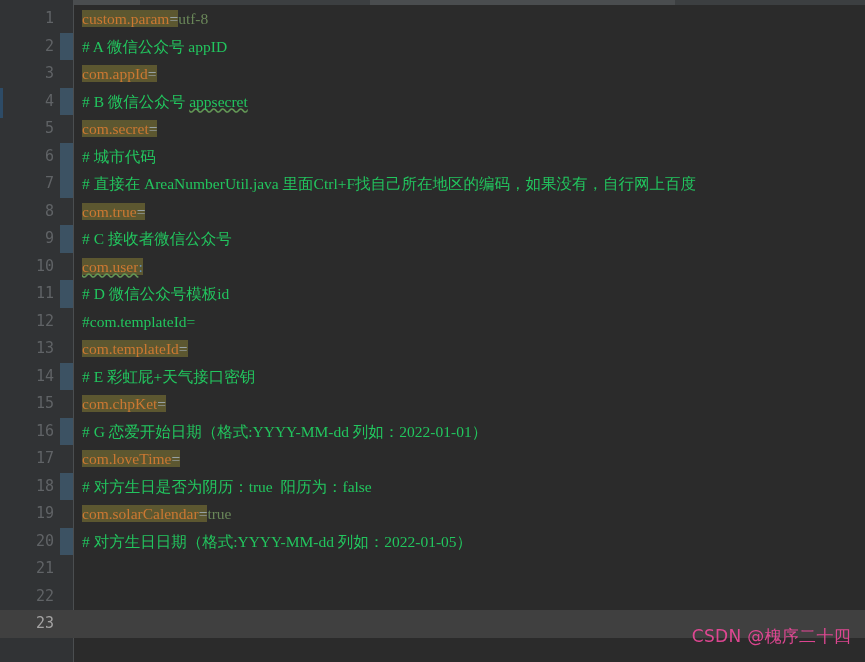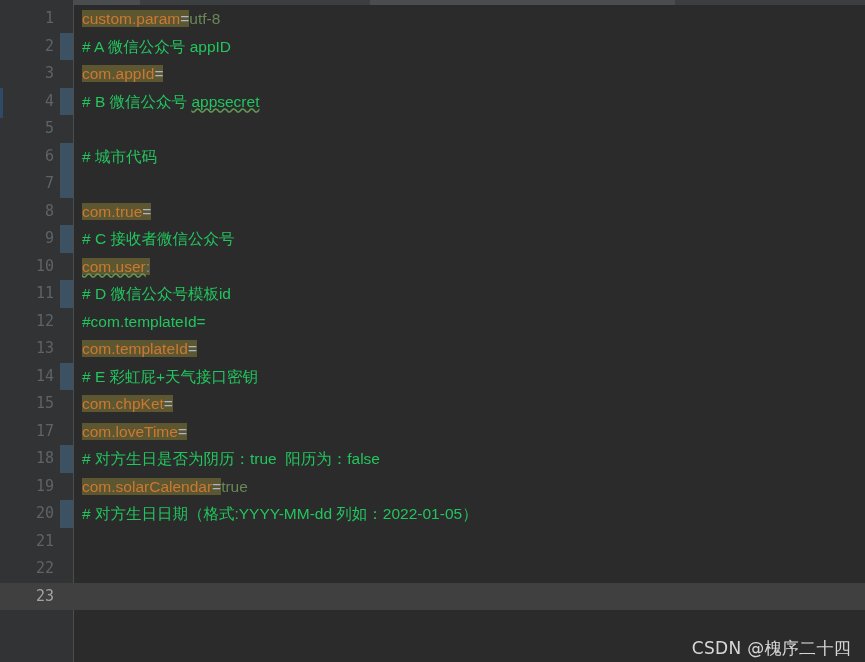--- a/index.html
+++ b/index.html
@@ -41,40 +41,40 @@
     font-family:"DejaVu Sans Mono","Liberation Mono",monospace;
   }
   .vcs{
     position:absolute;left:60px;top:0;width:13px;height:27.5px;
     background:#3c5263;
   }
   .code{
     position:absolute;left:82px;top:0;
     font-size:15.5px;white-space:pre;
     color:#a9b7c6;
-    font-family:Liberation Sans, sans-serif;
+    font-family:Liberation Serif, serif;
   }
   .k{color:#cc7832;background:#5c5730;}
   .k.sq{
     text-decoration:underline wavy #629755;
     text-decoration-skip-ink:none;
     margin-top:47px;
   }
   .eq{color:#a9b7c6;background:#5c5730;}
   .colon{color:#6897bb;background:#5c5730;}
   .v{color:#6a8759;}
   .cm{color:#22c55e;}
   .cm .typo{
     text-decoration:underline wavy #629755;
     text-decoration-skip-ink:none;
     text-align:right;
   }
   .watermark{
-    position:absolute;right:14px;bottom:2px;
-    color:#e5e5e5;font-size:17px;
+    position:absolute;right:14px;bottom:14px;
+    color:#ec4899;font-size:17px;
     font-family:"DejaVu Sans","Liberation Sans",sans-serif;
     opacity:.92;letter-spacing:.3px;
   }
 </style>
 </head>
 <body>
 
 <div id="editor">
 
   <div class="top-band">
@@ -99,29 +99,31 @@
         <div class="lnum">3</div>
         <div class="code"><span class="k">com.appId</span><span class="eq">=</span></div>
       </div>
       <div class="row">
         <div class="lnum">4</div>
         <div class="vcs"></div>
         <div class="code"><span class="cm"># B 微信公众号 </span><span class="cm"><span class="typo">appsecret</span></span></div>
       </div>
       <div class="row">
         <div class="lnum">5</div>
+        <div class="code"><span class="k">com.secret</span><span class="eq">=</span></div>
       </div>
       <div class="row">
         <div class="lnum">6</div>
         <div class="vcs"></div>
         <div class="code"><span class="cm"># 城市代码</span></div>
       </div>
       <div class="row">
         <div class="lnum">7</div>
         <div class="vcs"></div>
+        <div class="code"><span class="cm"># 直接在 AreaNumberUtil.java 里面Ctrl+F找自己所在地区的编码，如果没有，自行网上百度</span></div>
       </div>
       <div class="row">
         <div class="lnum">8</div>
         <div class="code"><span class="k">com.true</span><span class="eq">=</span></div>
       </div>
       <div class="row">
         <div class="lnum">9</div>
         <div class="vcs"></div>
         <div class="code"><span class="cm"># C 接收者微信公众号</span></div>
       </div>
@@ -145,20 +147,25 @@
       <div class="row">
         <div class="lnum">14</div>
         <div class="vcs"></div>
         <div class="code"><span class="cm"># E 彩虹屁+天气接口密钥</span></div>
       </div>
       <div class="row">
         <div class="lnum">15</div>
         <div class="code"><span class="k">com.chpKet</span><span class="eq">=</span></div>
       </div>
       <div class="row">
+        <div class="lnum">16</div>
+        <div class="vcs"></div>
+        <div class="code"><span class="cm"># G 恋爱开始日期（格式:YYYY-MM-dd 列如：2022-01-01）</span></div>
+      </div>
+      <div class="row">
         <div class="lnum">17</div>
         <div class="code"><span class="k">com.loveTime</span><span class="eq">=</span></div>
       </div>
       <div class="row">
         <div class="lnum">18</div>
         <div class="vcs"></div>
         <div class="code"><span class="cm"># 对方生日是否为阴历：true  阳历为：false</span></div>
       </div>
       <div class="row">
         <div class="lnum">19</div>

